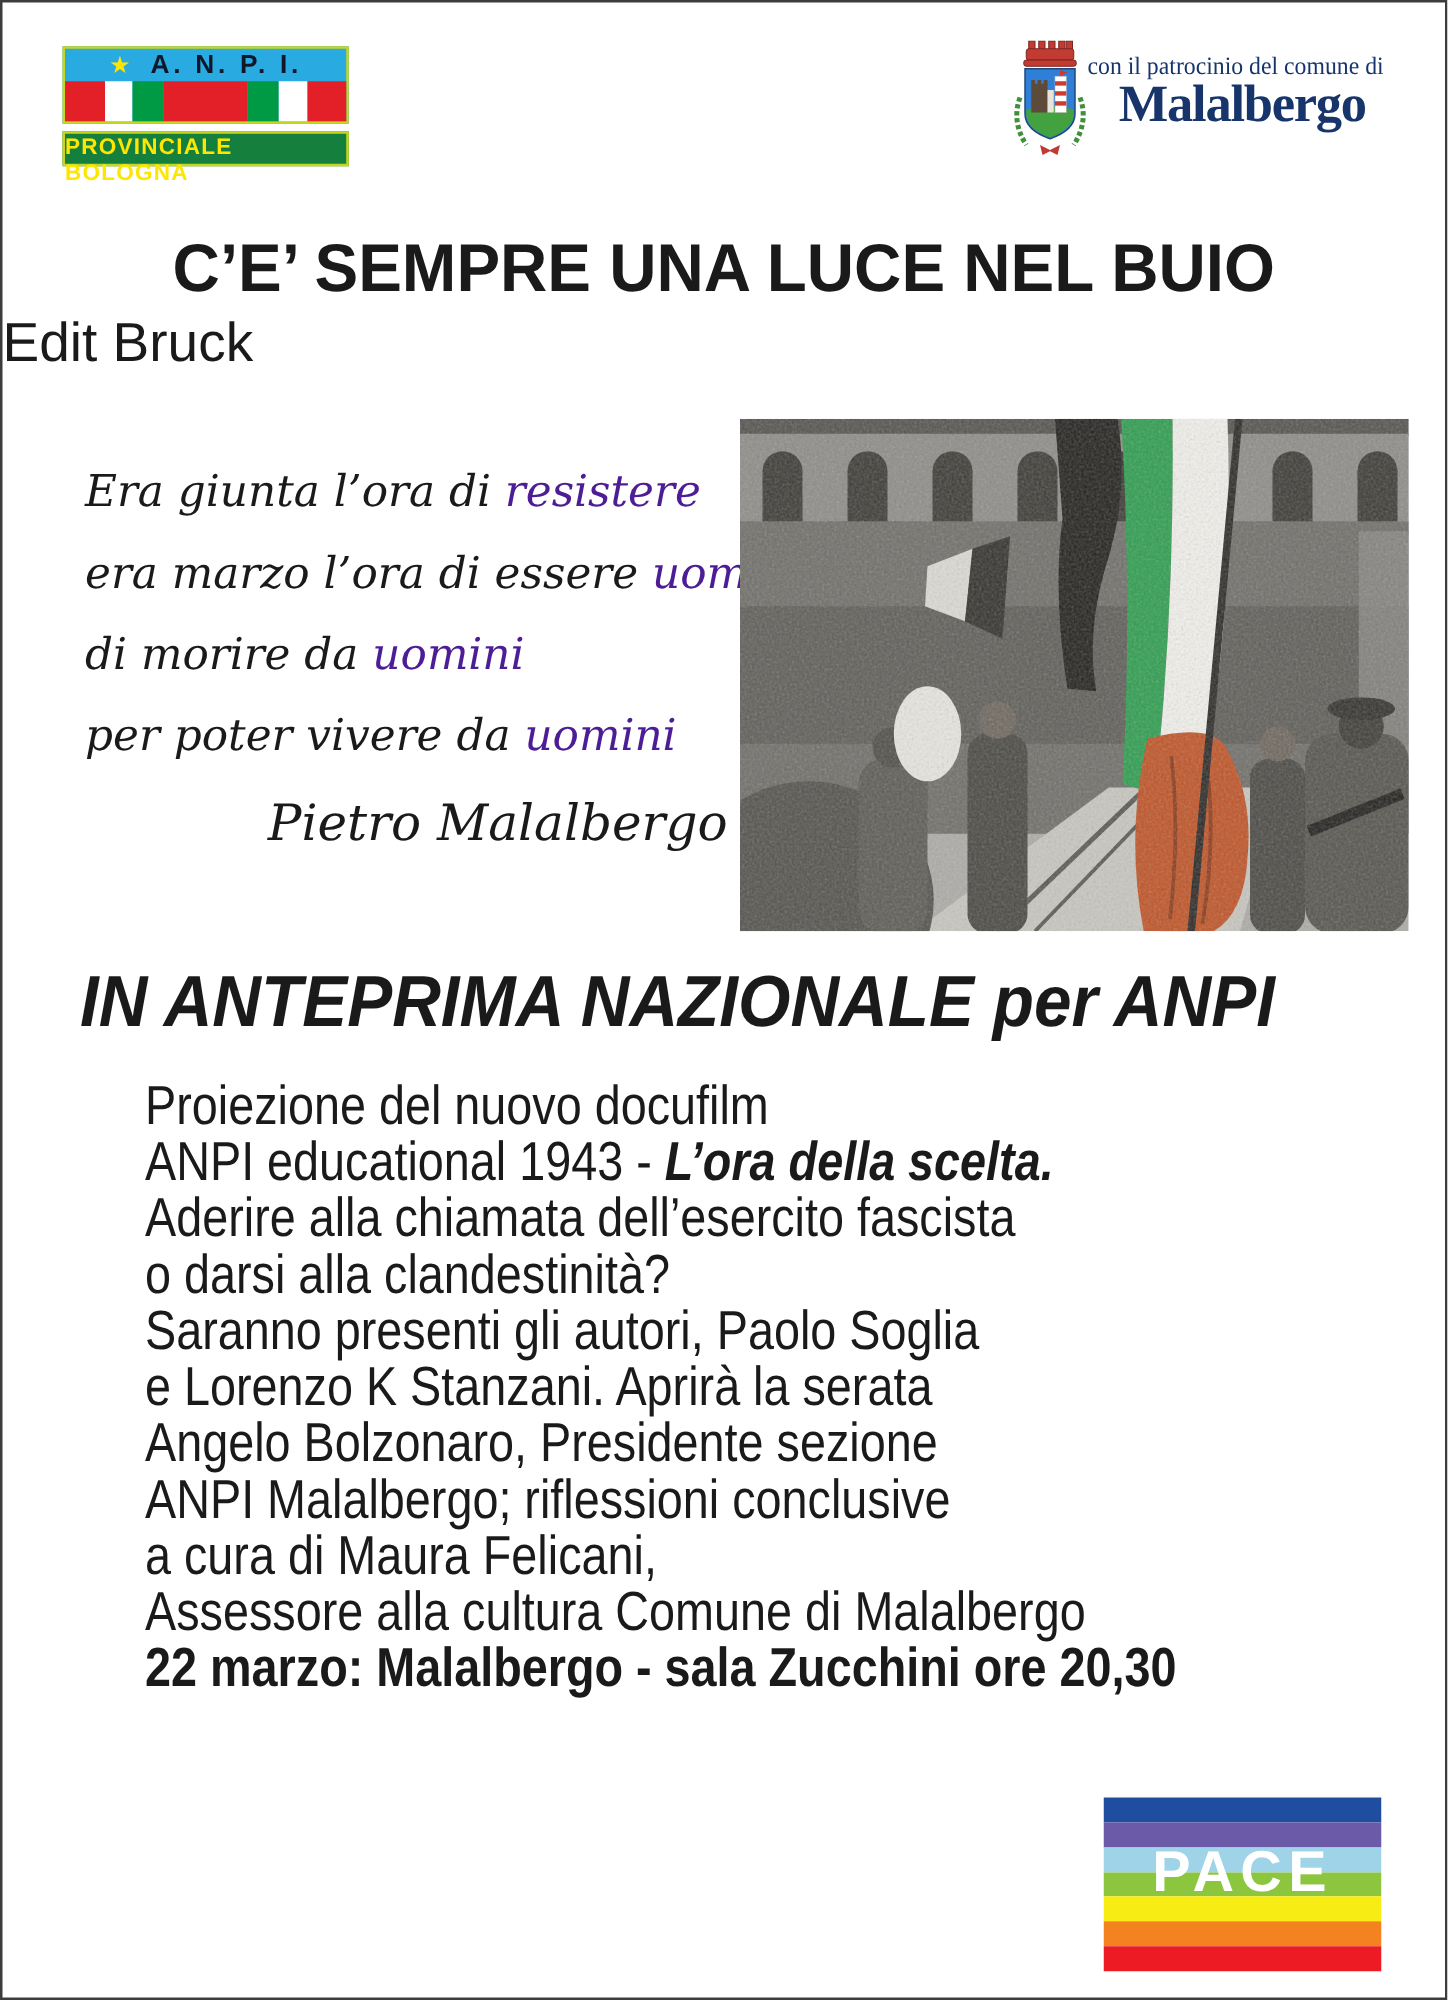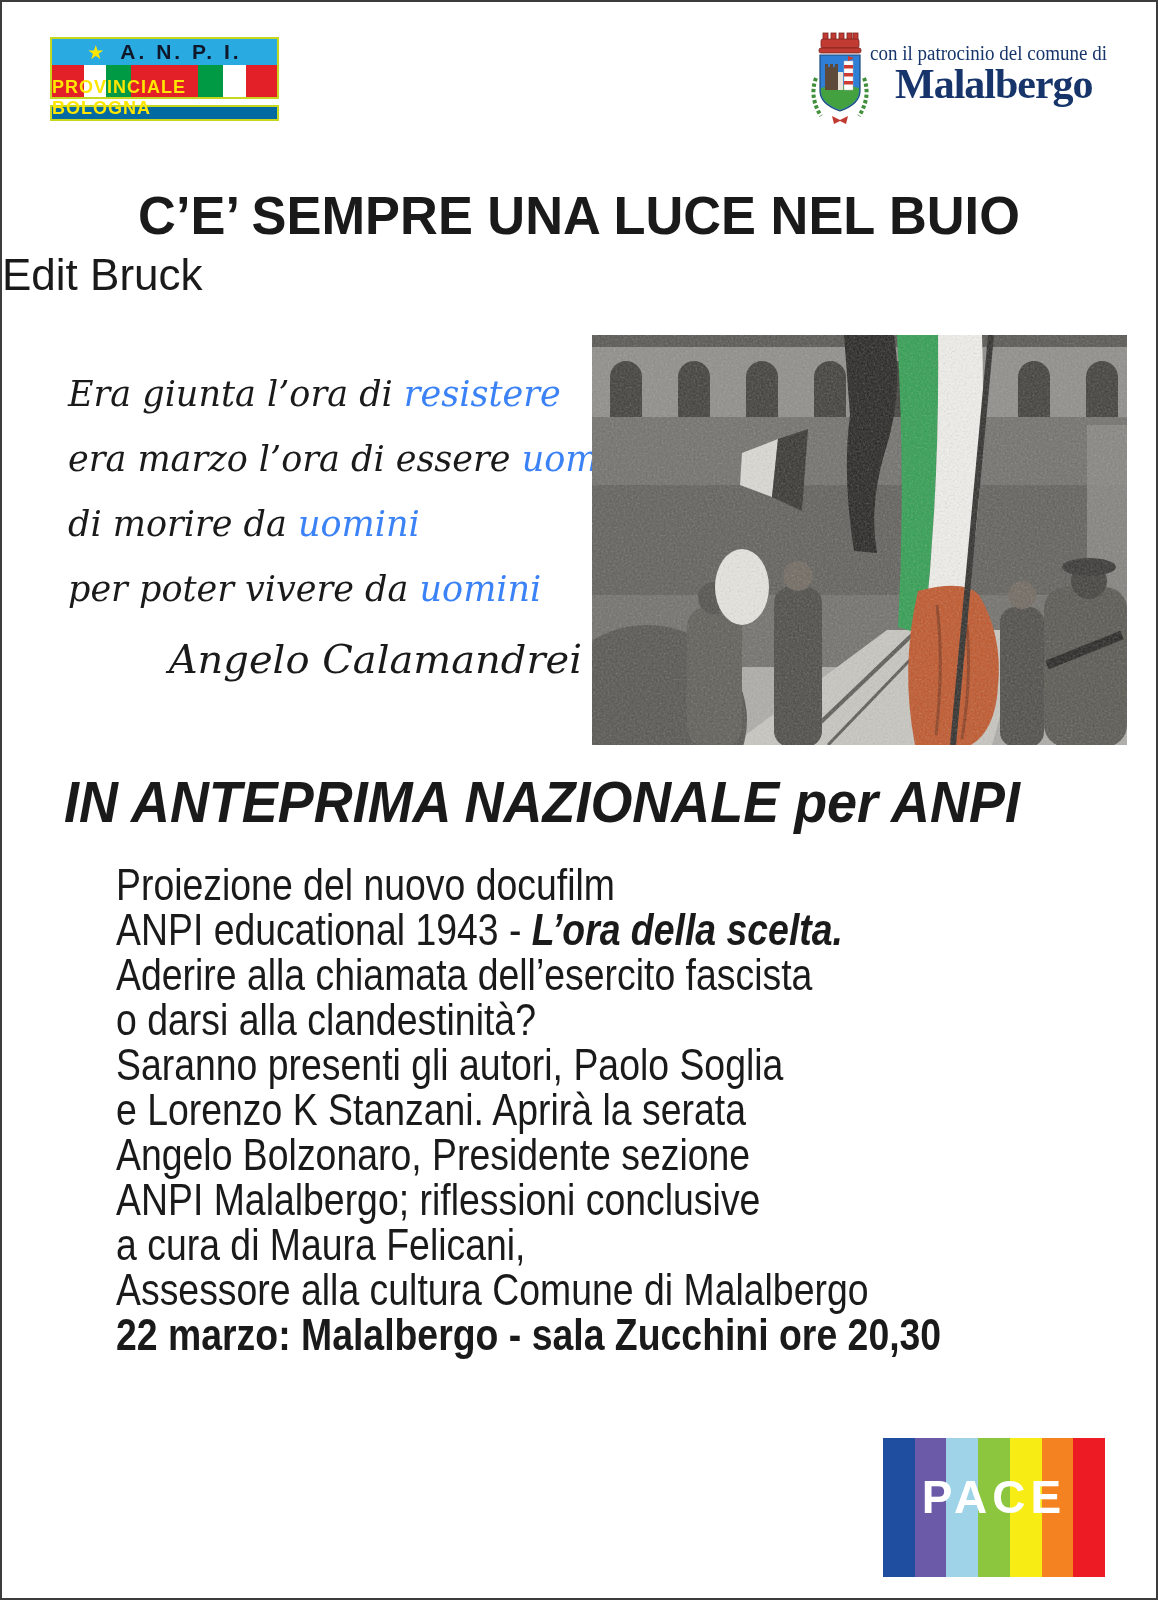--- a/index.html
+++ b/index.html
@@ -18,55 +18,55 @@
   .lb-top{box-sizing:border-box;height:62px;background:#29abe2;border:2px solid #c7d61f;}
   .lb-title-row{height:26px;display:flex;align-items:center;justify-content:center;gap:16px;}
   .lb-star{color:#ffe600;font-size:19px;line-height:1;}
   .lb-title{color:#0f172a;font-weight:bold;font-size:21px;letter-spacing:3px;}
   .lb-stripes{display:flex;height:32px;}
   .lb-stripes span{height:100%;}
   .s-red{background:#e32028;}
   .s-white{background:#ffffff;}
   .s-green{background:#009a44;}
   .w14{width:14%;} .w10{width:10%;} .w11{width:11%;} .w30{width:30%;}
-  .lb-bottom{box-sizing:border-box;margin-top:6px;height:16px;background:#0369a1;border:2px solid #c7d61f;
-    display:flex;align-items:flex-end;justify-content:center;}
+  .lb-bottom{box-sizing:border-box;margin-top:6px;height:28px;background:#15803d;border:2px solid #c7d61f;
+    display:flex;align-items:flex-start;justify-content:center;}
   .lb-sub{color:#ffe600;font-weight:bold;font-size:18px;letter-spacing:1px;}
   .badge-malalbergo{position:absolute;left:511px;top:30px;width:106px;height:108px;}
   .crest{position:absolute;left:806px;top:28px;width:64px;height:98px;}
   .patronage-line{position:absolute;left:868px;top:40px;white-space:nowrap;
     font-family:"Liberation Serif", serif;font-size:20px;color:#17356b;
     transform:scaleX(0.95);transform-origin:left top;}
   .patronage-town{position:absolute;left:893px;top:58px;white-space:nowrap;
     font-family:"Liberation Serif", serif;font-weight:bold;font-size:42px;color:#17356b;letter-spacing:-1px;}
   
   .main-title{position:absolute;left:0;top:182px;width:100%;text-align:center;
     font-weight:bold;font-size:54px;letter-spacing:0;white-space:nowrap;
     transform:scaleX(0.97);transform-origin:center top;}
   .author{position:absolute;left:0;top:248px;width:100%;text-align:left;font-size:44px;}
   
   .quote{position:absolute;left:66px;top:372px;width:520px;
     font-family:"DejaVu Serif", serif;font-style:italic;font-size:35px;}
   .quote-line{height:65px;white-space:nowrap;}
-  .q-red{color:#3b82f6;font-style:italic;}
+  .q-red{color:#4c1d95;font-style:italic;}
   .quote-attr{text-align:right;font-size:40px;margin-top:2px;padding-right:6px;}
   
   .photo{position:absolute;left:590px;top:333px;width:535px;height:410px;overflow:hidden;}
   .photo svg{display:block;width:100%;height:100%;}
   
   .section-heading{position:absolute;left:62px;top:766px;white-space:nowrap;
     font-weight:bold;font-style:italic;font-size:58px;
     transform:scaleX(0.93);transform-origin:left top;}
   .body-text{position:absolute;left:114px;top:860px;white-space:nowrap;
     font-size:44px;line-height:45px;
     transform:scaleX(0.85);transform-origin:left top;}
   .film-title{font-weight:bold;font-style:italic;}
   .event-line{font-weight:bold;}
   
-  .pace-flag{position:absolute;left:881px;top:1436px;width:222px;height:139px;display:flex;flex-direction:row;}
+  .pace-flag{position:absolute;left:881px;top:1436px;width:222px;height:139px;display:flex;flex-direction:column;}
   .pace-flag .stripe{flex:1;}
   .pace-label{position:absolute;inset:0;display:flex;align-items:center;justify-content:center;
     transform:translateY(-11px);
     color:#ffffff;font-weight:bold;font-size:46px;letter-spacing:5px;}
 </style>
 </head>
 <body>
 
 <div class="poster">
 
@@ -126,21 +126,21 @@
   <div class="patronage-town">Malalbergo</div>
 
   <div class="main-title">C’E’ SEMPRE UNA LUCE NEL BUIO</div>
   <div class="author">Edit Bruck</div>
 
   <div class="quote">
     <div class="quote-line"><span>Era giunta l’ora di </span><span class="q-red">resistere</span></div>
     <div class="quote-line"><span>era marzo l’ora di essere </span><span class="q-red">uomini</span></div>
     <div class="quote-line"><span>di morire da </span><span class="q-red">uomini</span></div>
     <div class="quote-line"><span>per poter vivere da </span><span class="q-red">uomini</span></div>
-    <div class="quote-attr">Angelo Calamandrei</div>
+    <div class="quote-attr">Pietro Malalbergo</div>
   </div>
 
   <div class="photo">
     <svg viewBox="0 0 535 410" preserveAspectRatio="none">
       <defs>
         <filter id="grain" x="0" y="0" width="100%" height="100%">
           <feTurbulence type="fractalNoise" baseFrequency="0.5" numOctaves="2" seed="7" stitchTiles="stitch"></feTurbulence>
           <feColorMatrix type="saturate" values="0"></feColorMatrix>
         </filter>
       </defs>

